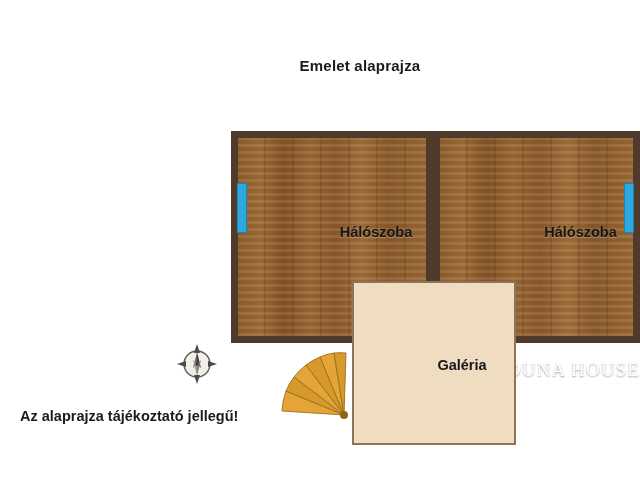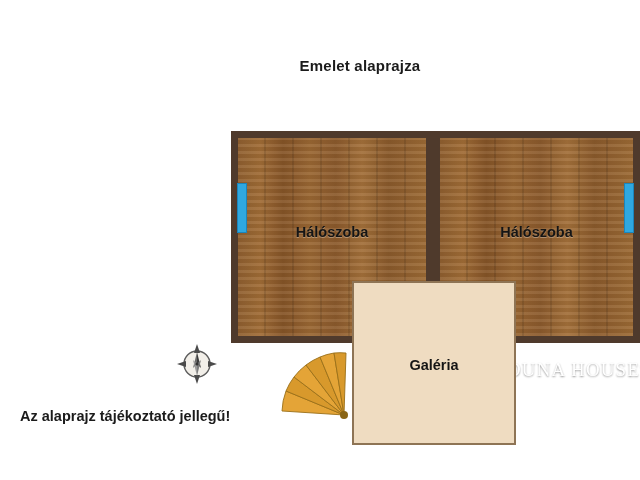--- a/index.html
+++ b/index.html
@@ -76,20 +76,21 @@
 
   .room-label {
     position: absolute;
     top: 86px;
     width: 100%;
     text-align: center;
     font-size: 14.5px;
     font-weight: bold;
     color: #151515;
     text-shadow: 0 1px 0 rgba(255,255,255,0.25);
+    padding-left: 44px;
   }
 
   
   .window {
     position: absolute;
     background: #2fa8e0;
     border: 1px solid #1b85bb;
   }
   .win-left  { left: -1px; top: 45px; width: 8px; height: 48px; }
   .win-right { right: -1px; top: 45px; width: 8px; height: 48px; }
@@ -125,20 +126,21 @@
   
   .gallery {
     position: absolute;
     left: 352px;
     top: 281px;
     width: 164px;
     height: 164px;
     box-sizing: border-box;
     background: #efdcc1;
     border: 2px solid #8e7455;
+    padding-left: 28px;
   }
   .gallery-label {
     position: absolute;
     top: 74px;
     width: 100%;
     text-align: center;
     font-size: 14.5px;
     font-weight: bold;
     color: #151515;
   }
@@ -240,14 +242,14 @@
     <polygon points="25,45 22,36 28,36" fill="#4a4a4a"></polygon>
     <polygon points="5,25 14,22 14,28" fill="#4a4a4a"></polygon>
     <polygon points="45,25 36,22 36,28" fill="#4a4a4a"></polygon>
     <polygon points="25,13 21,29 25,25" fill="#6b6b6b"></polygon>
     <polygon points="25,13 29,29 25,25" fill="#3c3c3c"></polygon>
     <polygon points="25,37 21,21 25,25" fill="#9a9a9a"></polygon>
     <polygon points="25,37 29,21 25,25" fill="#7d7d7d"></polygon>
     <circle cx="25" cy="25" r="1.6" fill="#333"></circle>
   </svg>
 
-  <div class="disclaimer">Az alaprajz tájékoztató jellegű!</div>
+  <div class="disclaimer">Az alaprajza tájékoztató jellegű!</div>
 </div>
 
 </body></html>

